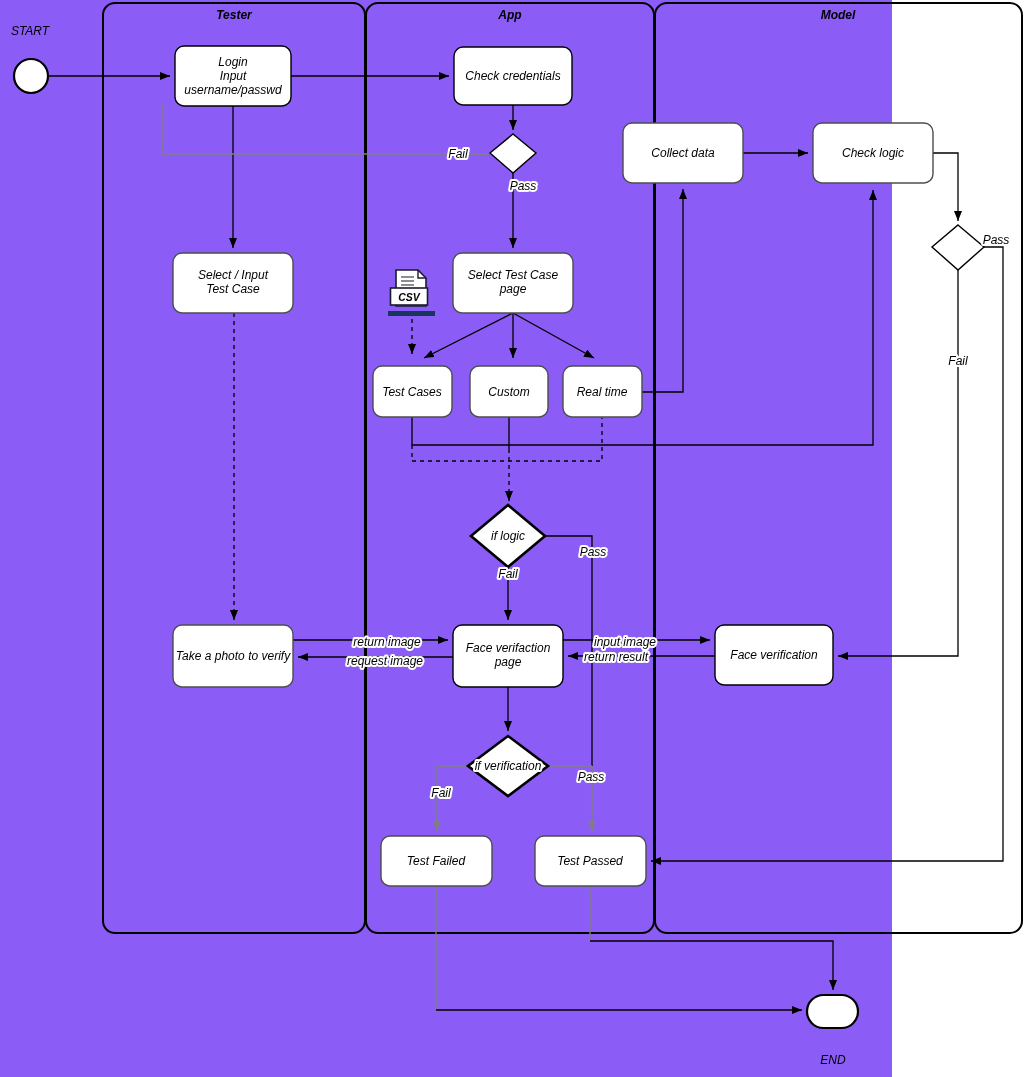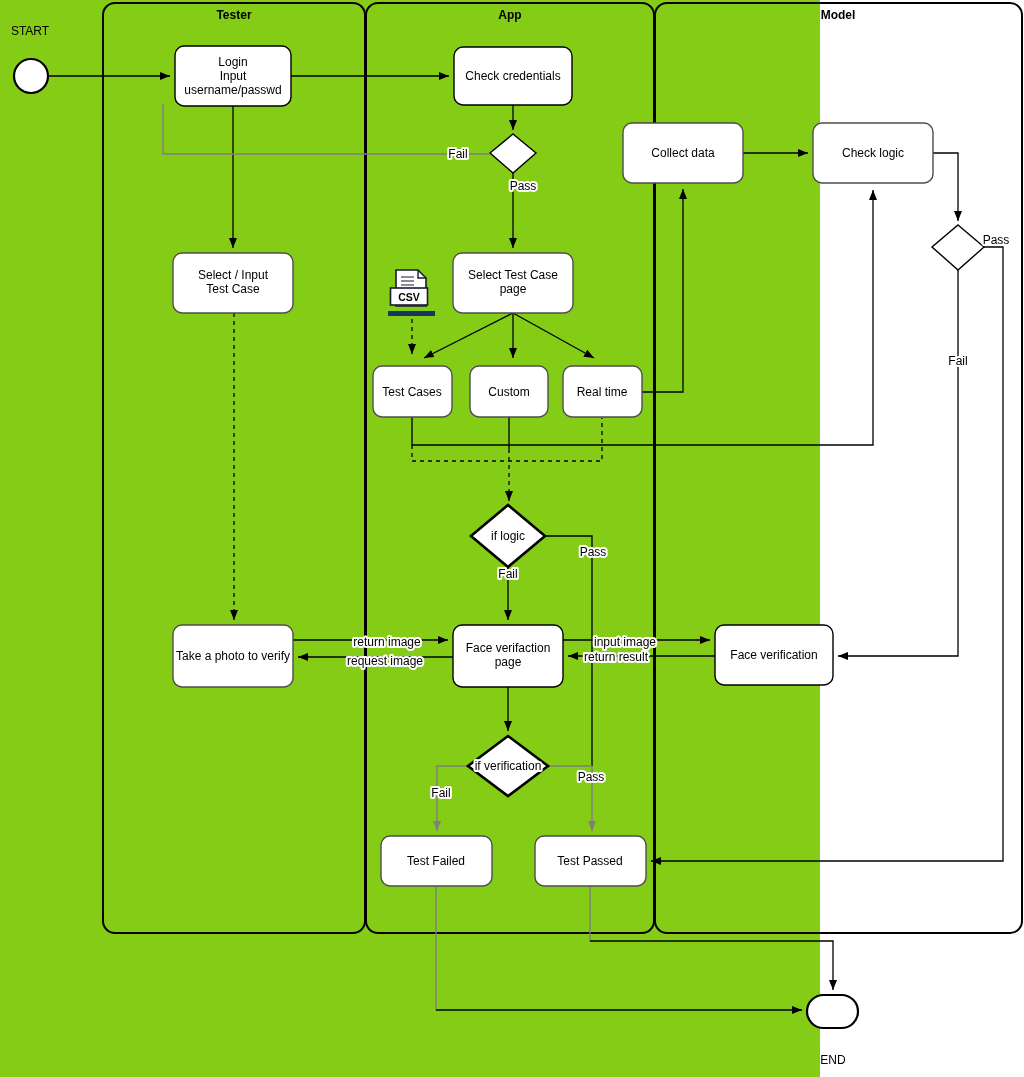--- a/index.html
+++ b/index.html
@@ -1,17 +1,17 @@
 <!DOCTYPE html>
 <html><head>
 <meta charset="utf-8">
 <style>
   html,body{margin:0;padding:0;background:#ffffff;}
-  .canvas{position:relative;width:820px;height:1077px;background:#84cc16;
-          font-family:"Liberation Sans", sans-serif;}
+  .canvas{position:relative;width:892px;height:1077px;background:#8b5cf6;
+          font-family:"Liberation Sans", sans-serif;font-style:italic;}
   svg{display:block;}
   
   .lane{fill:none;stroke:#000;stroke-width:2;}
   .node{fill:#fff;stroke:#000;stroke-width:1.4;}
   .node-gray{fill:#fff;stroke:#4d4d4d;stroke-width:1.4;}
   .diamond{fill:#fff;stroke:#000;stroke-width:1.4;}
   .diamond-thick{fill:#fff;stroke:#000;stroke-width:2.6;}
   .terminator{fill:#fff;stroke:#000;stroke-width:2.2;}
   
   .edge{fill:none;stroke:#000;stroke-width:1.3;}

